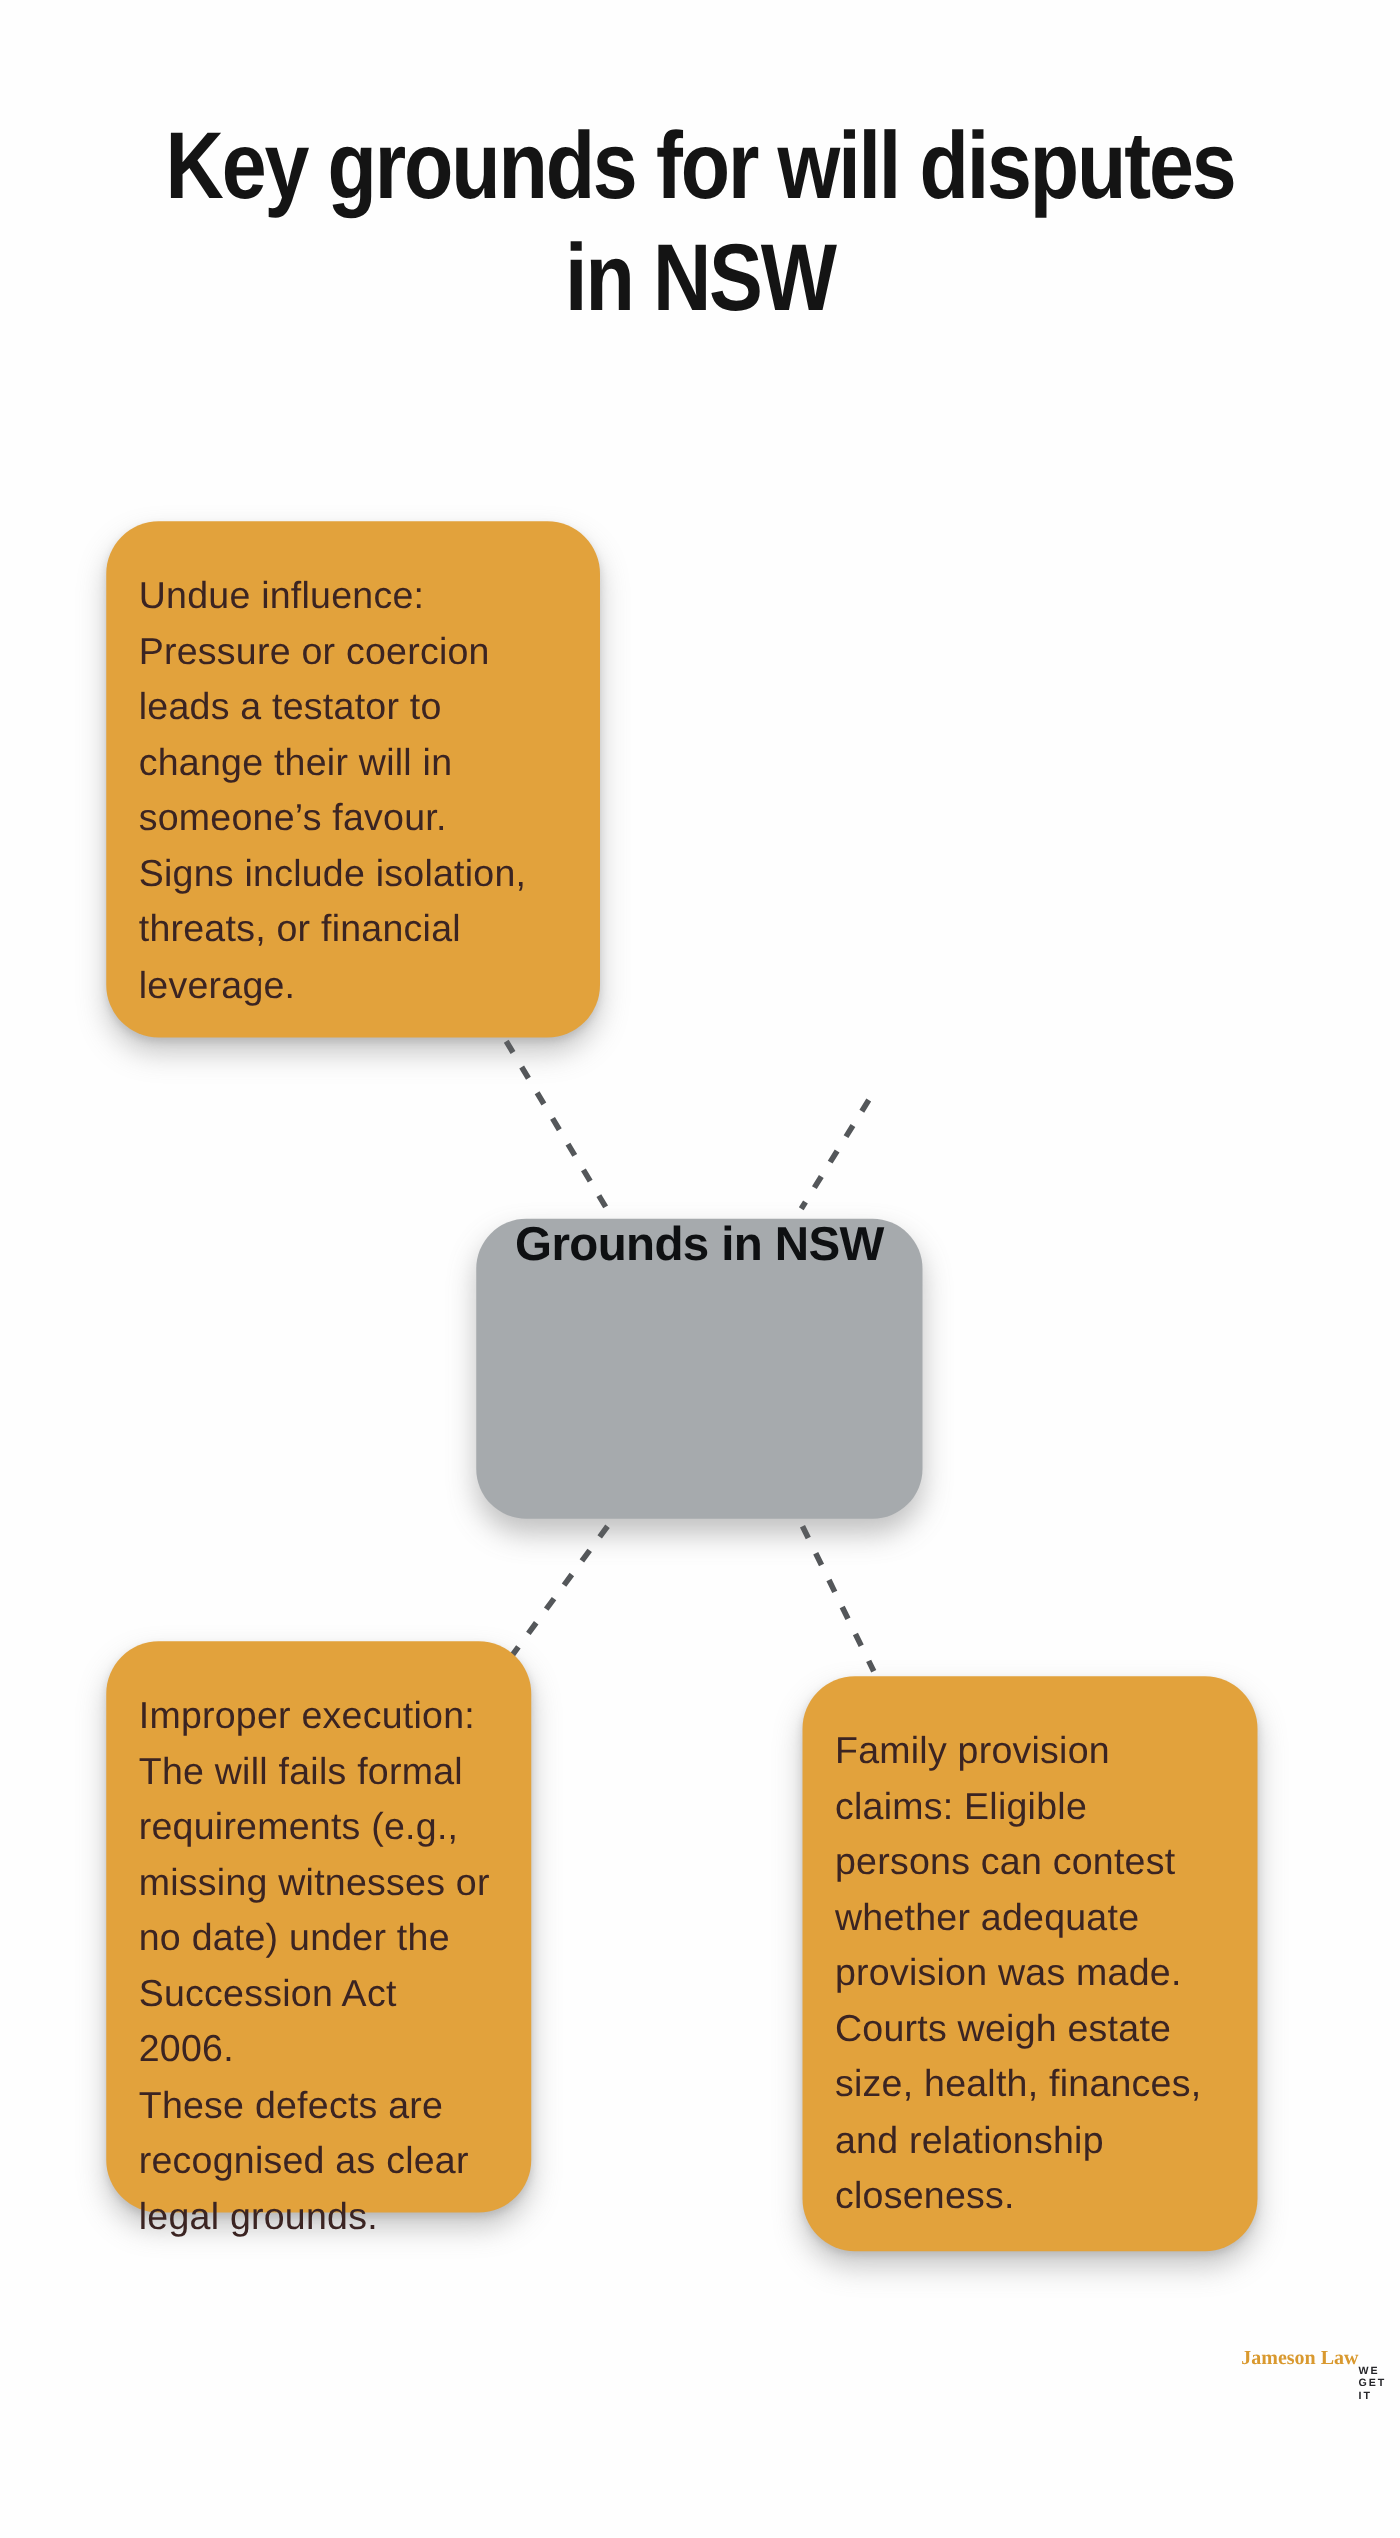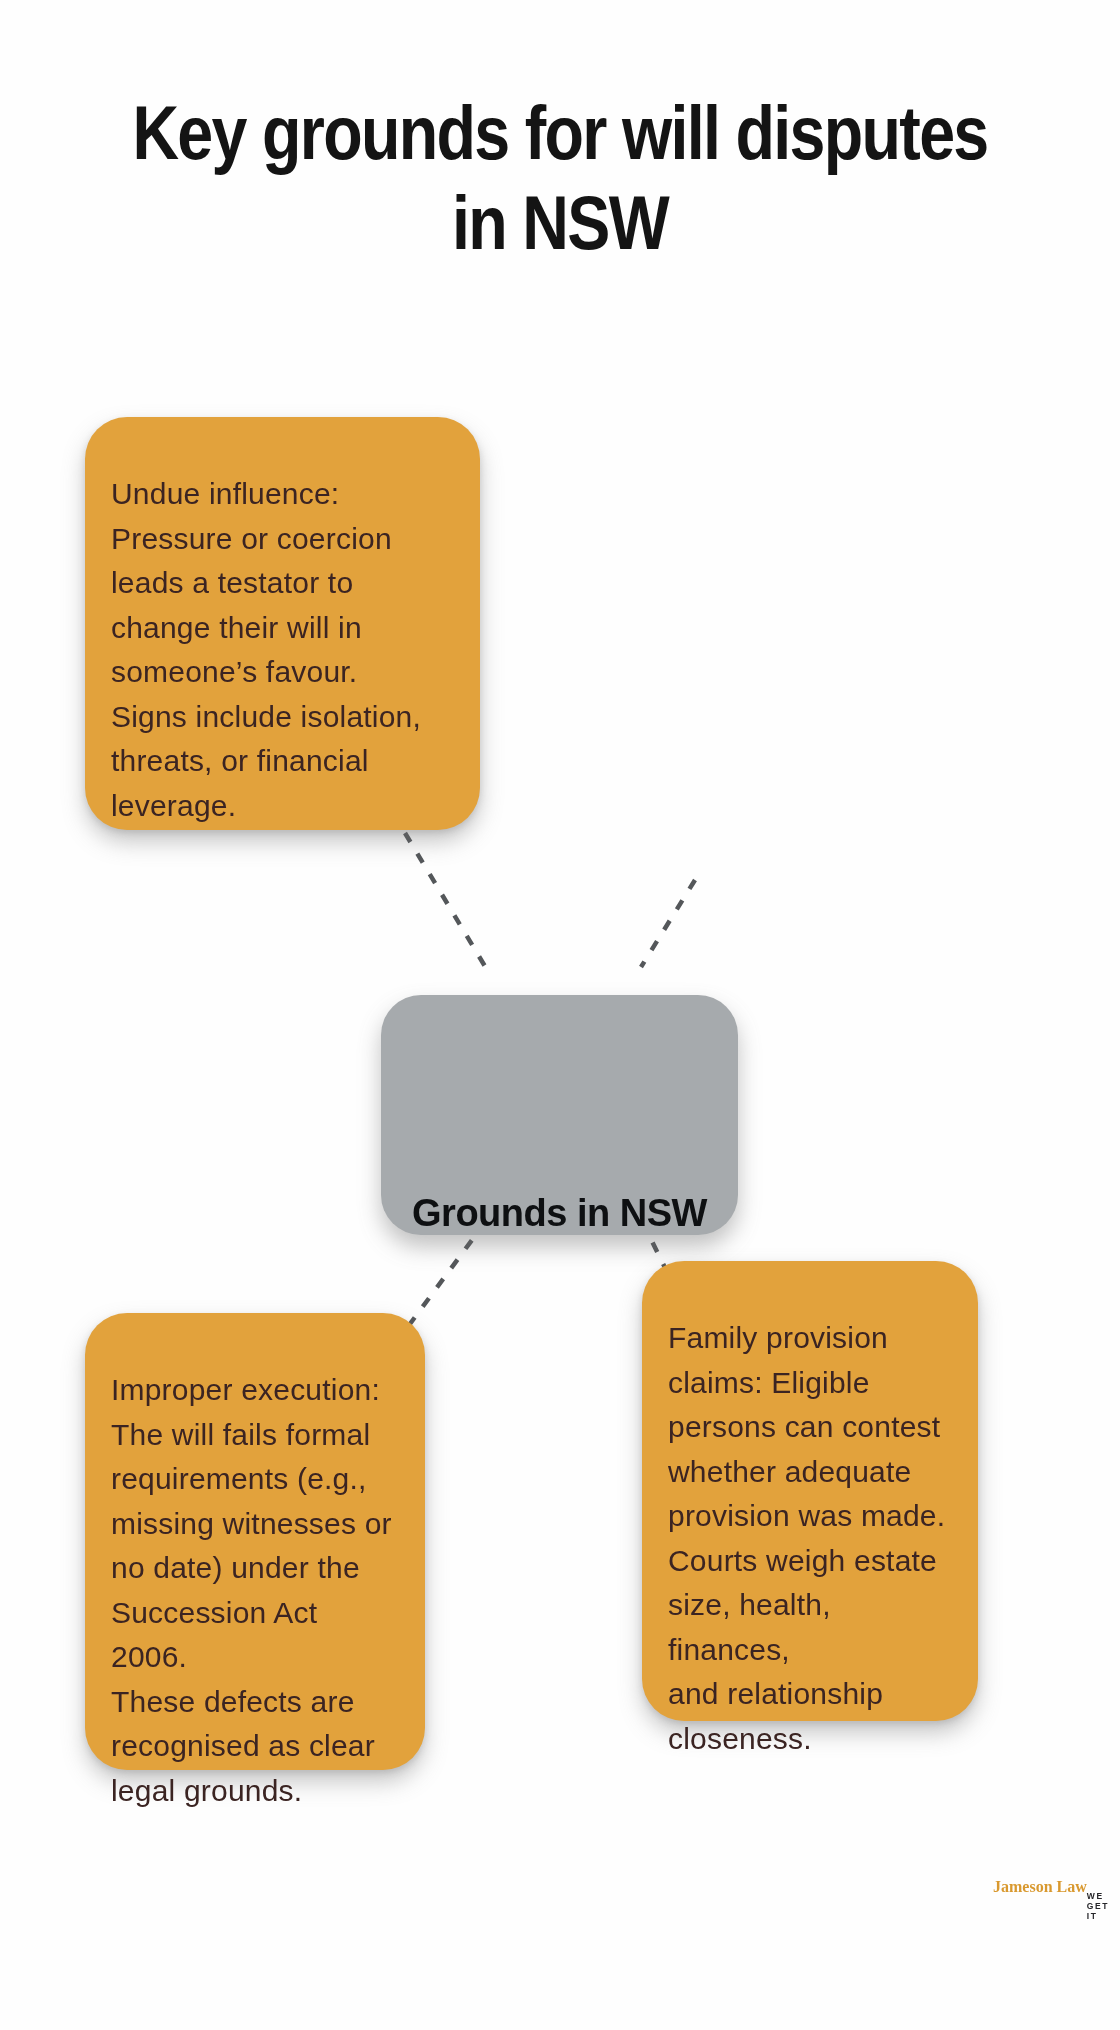--- a/index.html
+++ b/index.html
@@ -39,37 +39,37 @@
     stroke:var(--connector);
     stroke-width:4.5;
     stroke-dasharray:10.5 13.5;
     fill:none;
   }
   .card{
     position:absolute;
     background:var(--card-orange);
     border-radius:42px;
     box-shadow:0 12px 22px rgba(110,110,110,.38), 0 3px 6px rgba(120,120,120,.22);
-    padding:55px 26px 0 26px;
+    padding:38px 26px 0 26px;
     color:var(--card-text);
     font-size:30px;
     line-height:44.5px;
     letter-spacing:.2px;
   }
   .card-tl{left:85px; top:417px; width:395px; height:413px;}
   .card-tr{left:645px;top:420px; width:395px; height:442px;}
   .card-bl{left:85px; top:1313px;width:340px; height:457px;}
-  .card-br{left:642px;top:1261px;width:336px; height:460px;}
+  .card-br{left:642px;top:1341px;width:364px; height:460px;}
   .center-node{
     position:absolute;
     left:381px;top:975px;width:357px;height:240px;
     background:var(--node-gray);
     border-radius:40px;
     box-shadow:0 12px 22px rgba(110,110,110,.42);
-    display:flex;align-items:flex-end;justify-content:center;margin-top:20px;
+    display:flex;align-items:flex-start;justify-content:center;
   }
   .center-node .label{
     font-size:38px;
     font-weight:700;
     color:#0E1012;
     letter-spacing:-.5px;
   }
   .logo{
     position:absolute;
     left:975px;top:1876px;width:110px;

